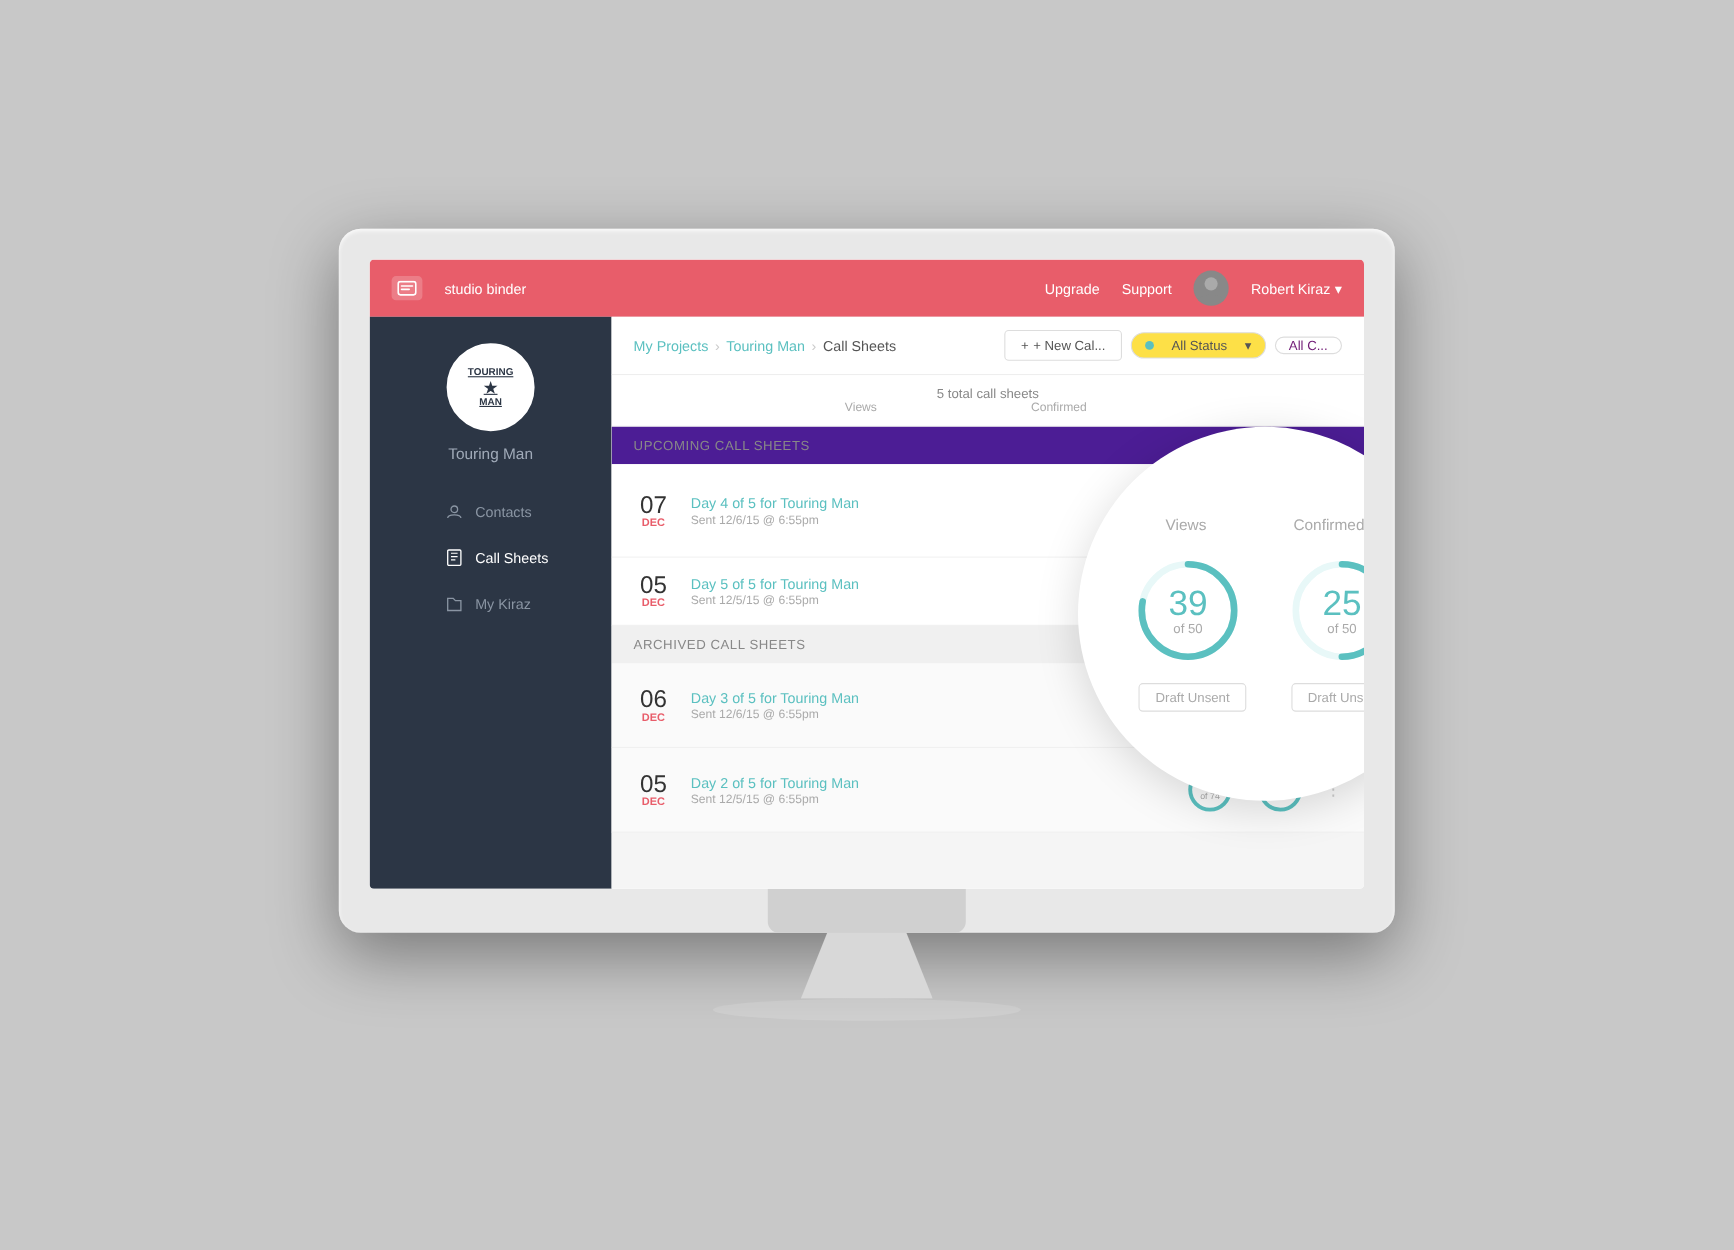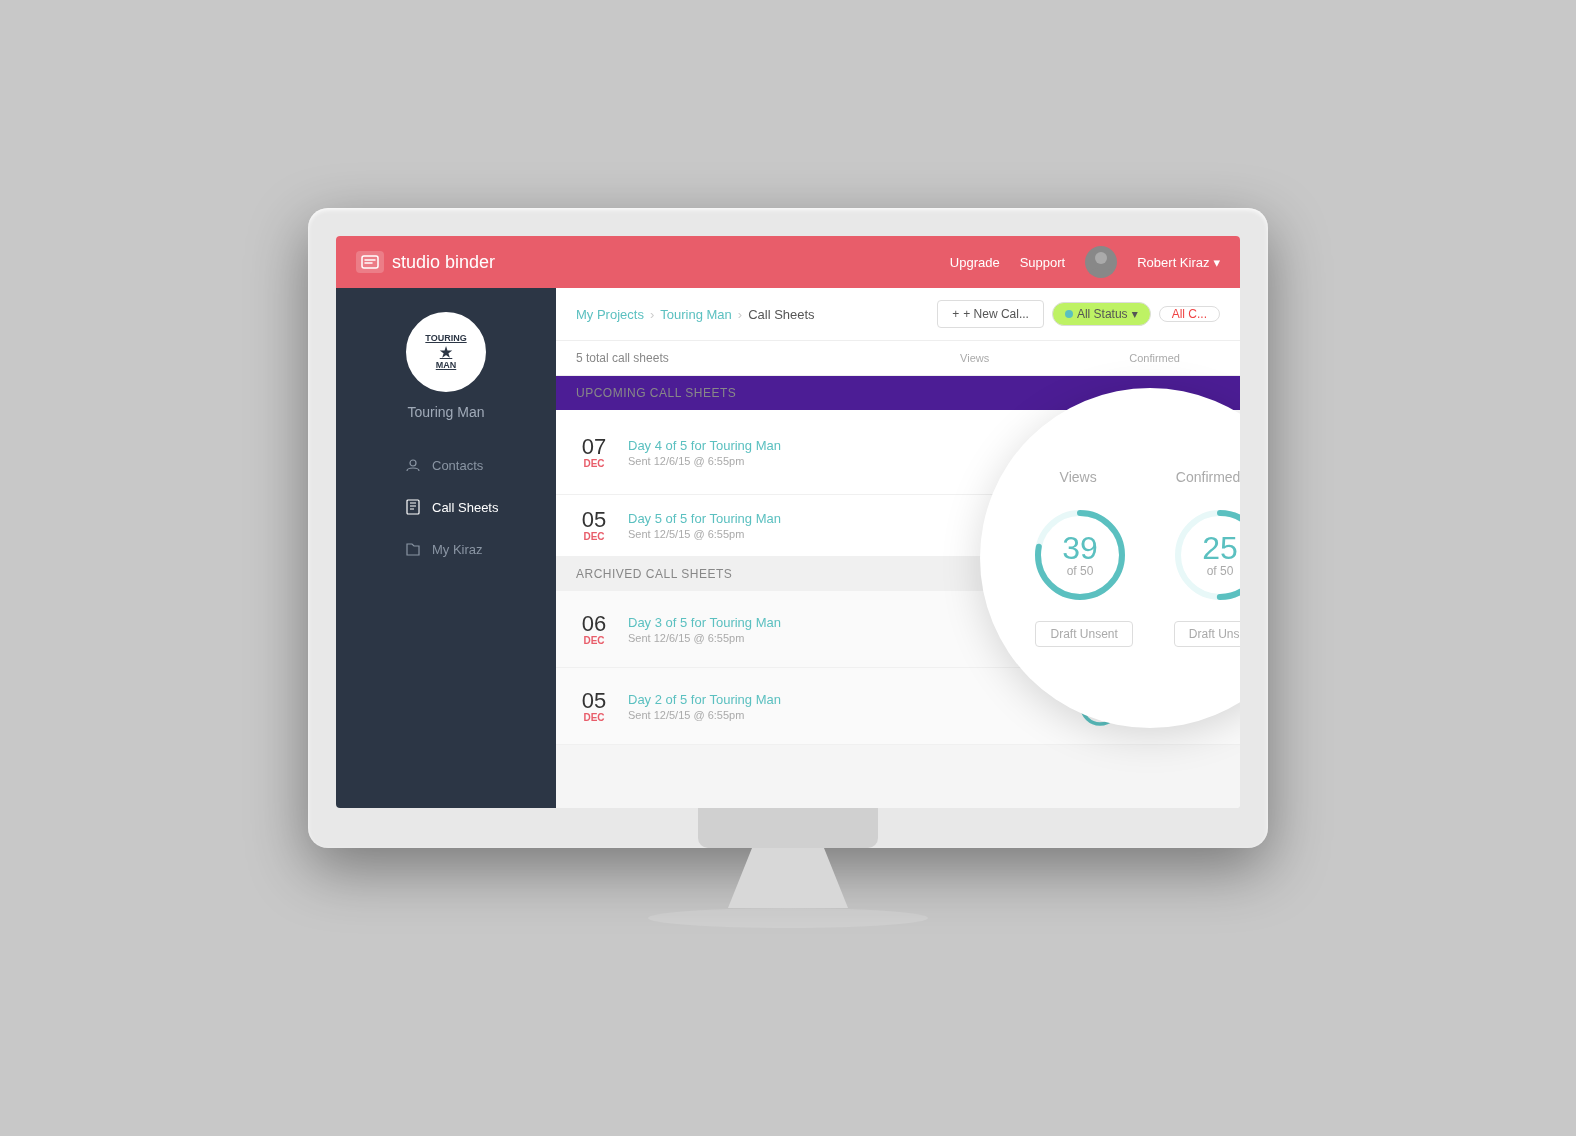--- a/index.html
+++ b/index.html
@@ -64,23 +64,23 @@
       display: flex;
       align-items: center;
       padding: 0 20px;
       height: 52px;
       justify-content: space-between;
     }
 
     .logo-area {
       display: flex;
       align-items: center;
-      gap: 8px;
+      gap: 20px;
       color: #fff;
-      font-size: 18px;
+      font-size: 13px;
       font-weight: 300;
     }
 
     .logo-icon {
       width: 28px;
       height: 22px;
       background: rgba(255,255,255,0.2);
       border-radius: 4px;
       display: flex;
       align-items: center;
@@ -239,22 +239,23 @@
       display: flex;
       align-items: center;
       gap: 4px;
     }
 
     .filter-bar {
       background: #fff;
       padding: 10px 20px;
       display: flex;
       align-items: center;
-      justify-content: space-between;
+      justify-content: flex-end;
       border-bottom: 1px solid #eee;
+      flex-direction: column;
     }
 
     .total-count {
       font-size: 12px;
       color: #888;
     }
 
     .filter-right {
       display: flex;
       align-items: center;
@@ -542,26 +543,26 @@
               <span class="breadcrumb-sep">›</span>
               <span class="breadcrumb-link">Touring Man</span>
               <span class="breadcrumb-sep">›</span>
               <span class="breadcrumb-current">Call Sheets</span>
             </div>
             <div style="display:flex;align-items:center;gap:8px;">
               <button class="new-call-btn">
                 <span>+</span>
                 <span>+ New Cal...</span>
               </button>
-              <div style="display:flex;align-items:center;gap:4px;background:#bef264;border:1px solid #ddd;border-radius:20px;padding:4px 12px;font-size:12px;color:#555;">
+              <div style="display:flex;align-items:center;gap:16px;background:#fde047;border:1px solid #ddd;border-radius:20px;padding:4px 12px;font-size:12px;color:#555;">
                 <span style="width:8px;height:8px;border-radius:50%;background:#5bc0c0;display:inline-block;"></span>
                 <span>All Status</span>
                 <span>▾</span>
               </div>
-              <div style="background:#fff;border:1px solid #ddd;border-radius:20px;padding:0 12px;font-size:12px;color:#ef4444;">
+              <div style="background:#fff;border:1px solid #ddd;border-radius:20px;padding:0 12px;font-size:12px;color:#701a75;">
                 <span>All C...</span>
               </div>
             </div>
           </div>
 
           <div class="filter-bar">
             <span class="total-count">5 total call sheets</span>
             <div class="filter-right">
               <div style="display:flex;align-items:center;gap:140px;font-size:11px;color:#aaa;padding-right:40px;">
                 <span>Views</span>

